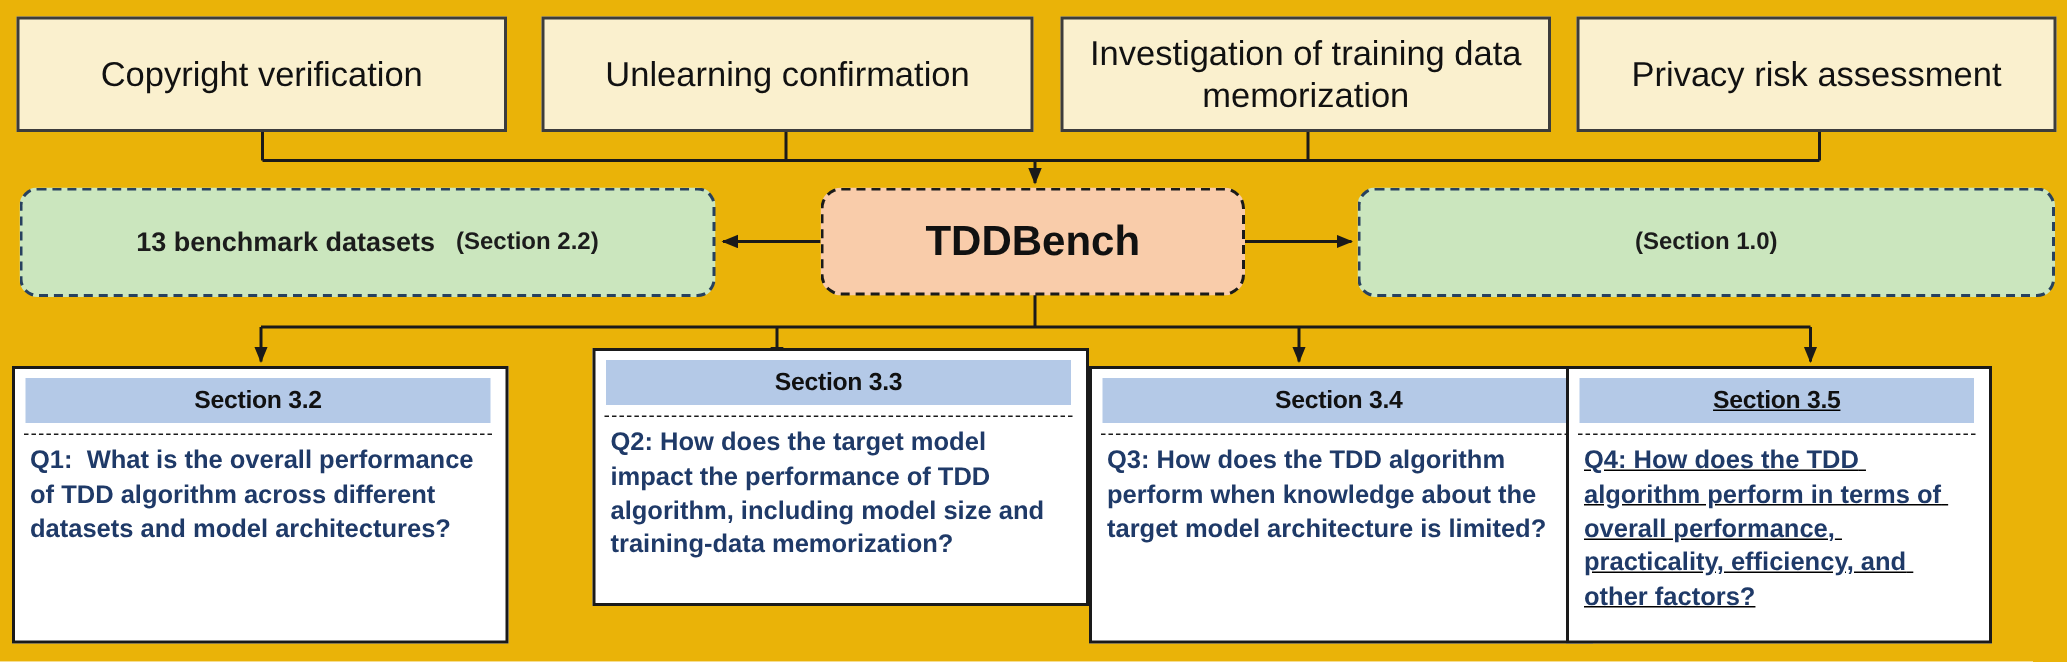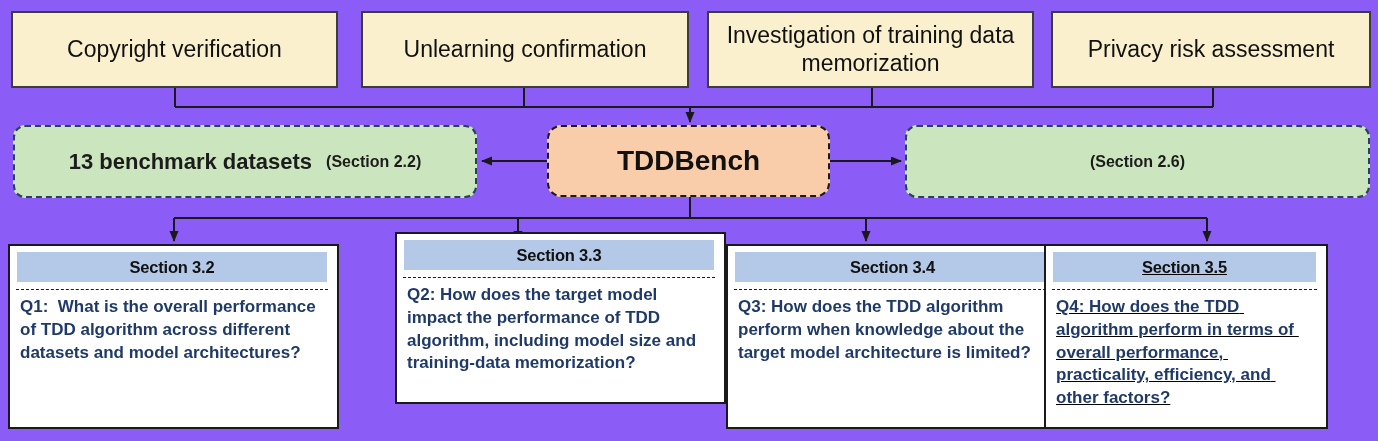--- a/index.html
+++ b/index.html
@@ -5,21 +5,21 @@
   html, body {
     margin: 0;
     padding: 0;
     background: #ffffff;
     font-family: "Liberation Sans", sans-serif;
   }
   #canvas {
     position: relative;
     width: 1378px;
     height: 441px;
-    background: #8b5cf6;
+    background: #eab308;
     overflow: hidden;
   }
   #connectors {
     position: absolute;
     left: 0; top: 0;
     width: 1378px; height: 441px;
     z-index: 0;
   }
   .box { position: absolute; box-sizing: border-box; z-index: 1; }
 
@@ -43,21 +43,21 @@
     border: 2.5px dashed #27415f;
     border-radius: 12px;
     display: flex;
     align-items: center;
     justify-content: center;
     gap: 14px;
     padding: 4px 14px;
   }
   .green-main {
     font-weight: bold;
-    font-size: 22px;
+    font-size: 18px;
     line-height: 1.25;
     color: #1c1c1c;
     text-align: center;
     white-space: nowrap;
   }
   .section-tag {
     font-weight: bold;
     font-size: 16px;
     color: #1c1c1c;
     white-space: nowrap;
@@ -148,21 +148,21 @@
       <div>13 benchmark datasets</div>
     </div>
     <div class="section-tag">(Section 2.2)</div>
   </div>
 
   <div class="box center-box" style="left:547px; top:125px; width:283px; height:72px;align-items:center;">
     <span>TDDBench</span>
   </div>
 
   <div class="box green-box" style="left:905px; top:125px; width:465px; height:73px;">
-    <div class="section-tag">(Section 2.6)</div>
+    <div class="section-tag">(Section 1.0)</div>
   </div>
 
   <div class="box q-box" style="left:8px; top:244px; width:331px; height:185px;">
     <div class="q-header">Section 3.2</div>
     <div class="q-divider"></div>
     <div class="q-text">Q1:  What is the overall performance of TDD algorithm across different datasets and model architectures?</div>
   </div>
 
   <div class="box q-box" style="left:353px; top:232px; width:331px; height:172px;margin-left:42px;">
     <div class="q-header">Section 3.3</div>

